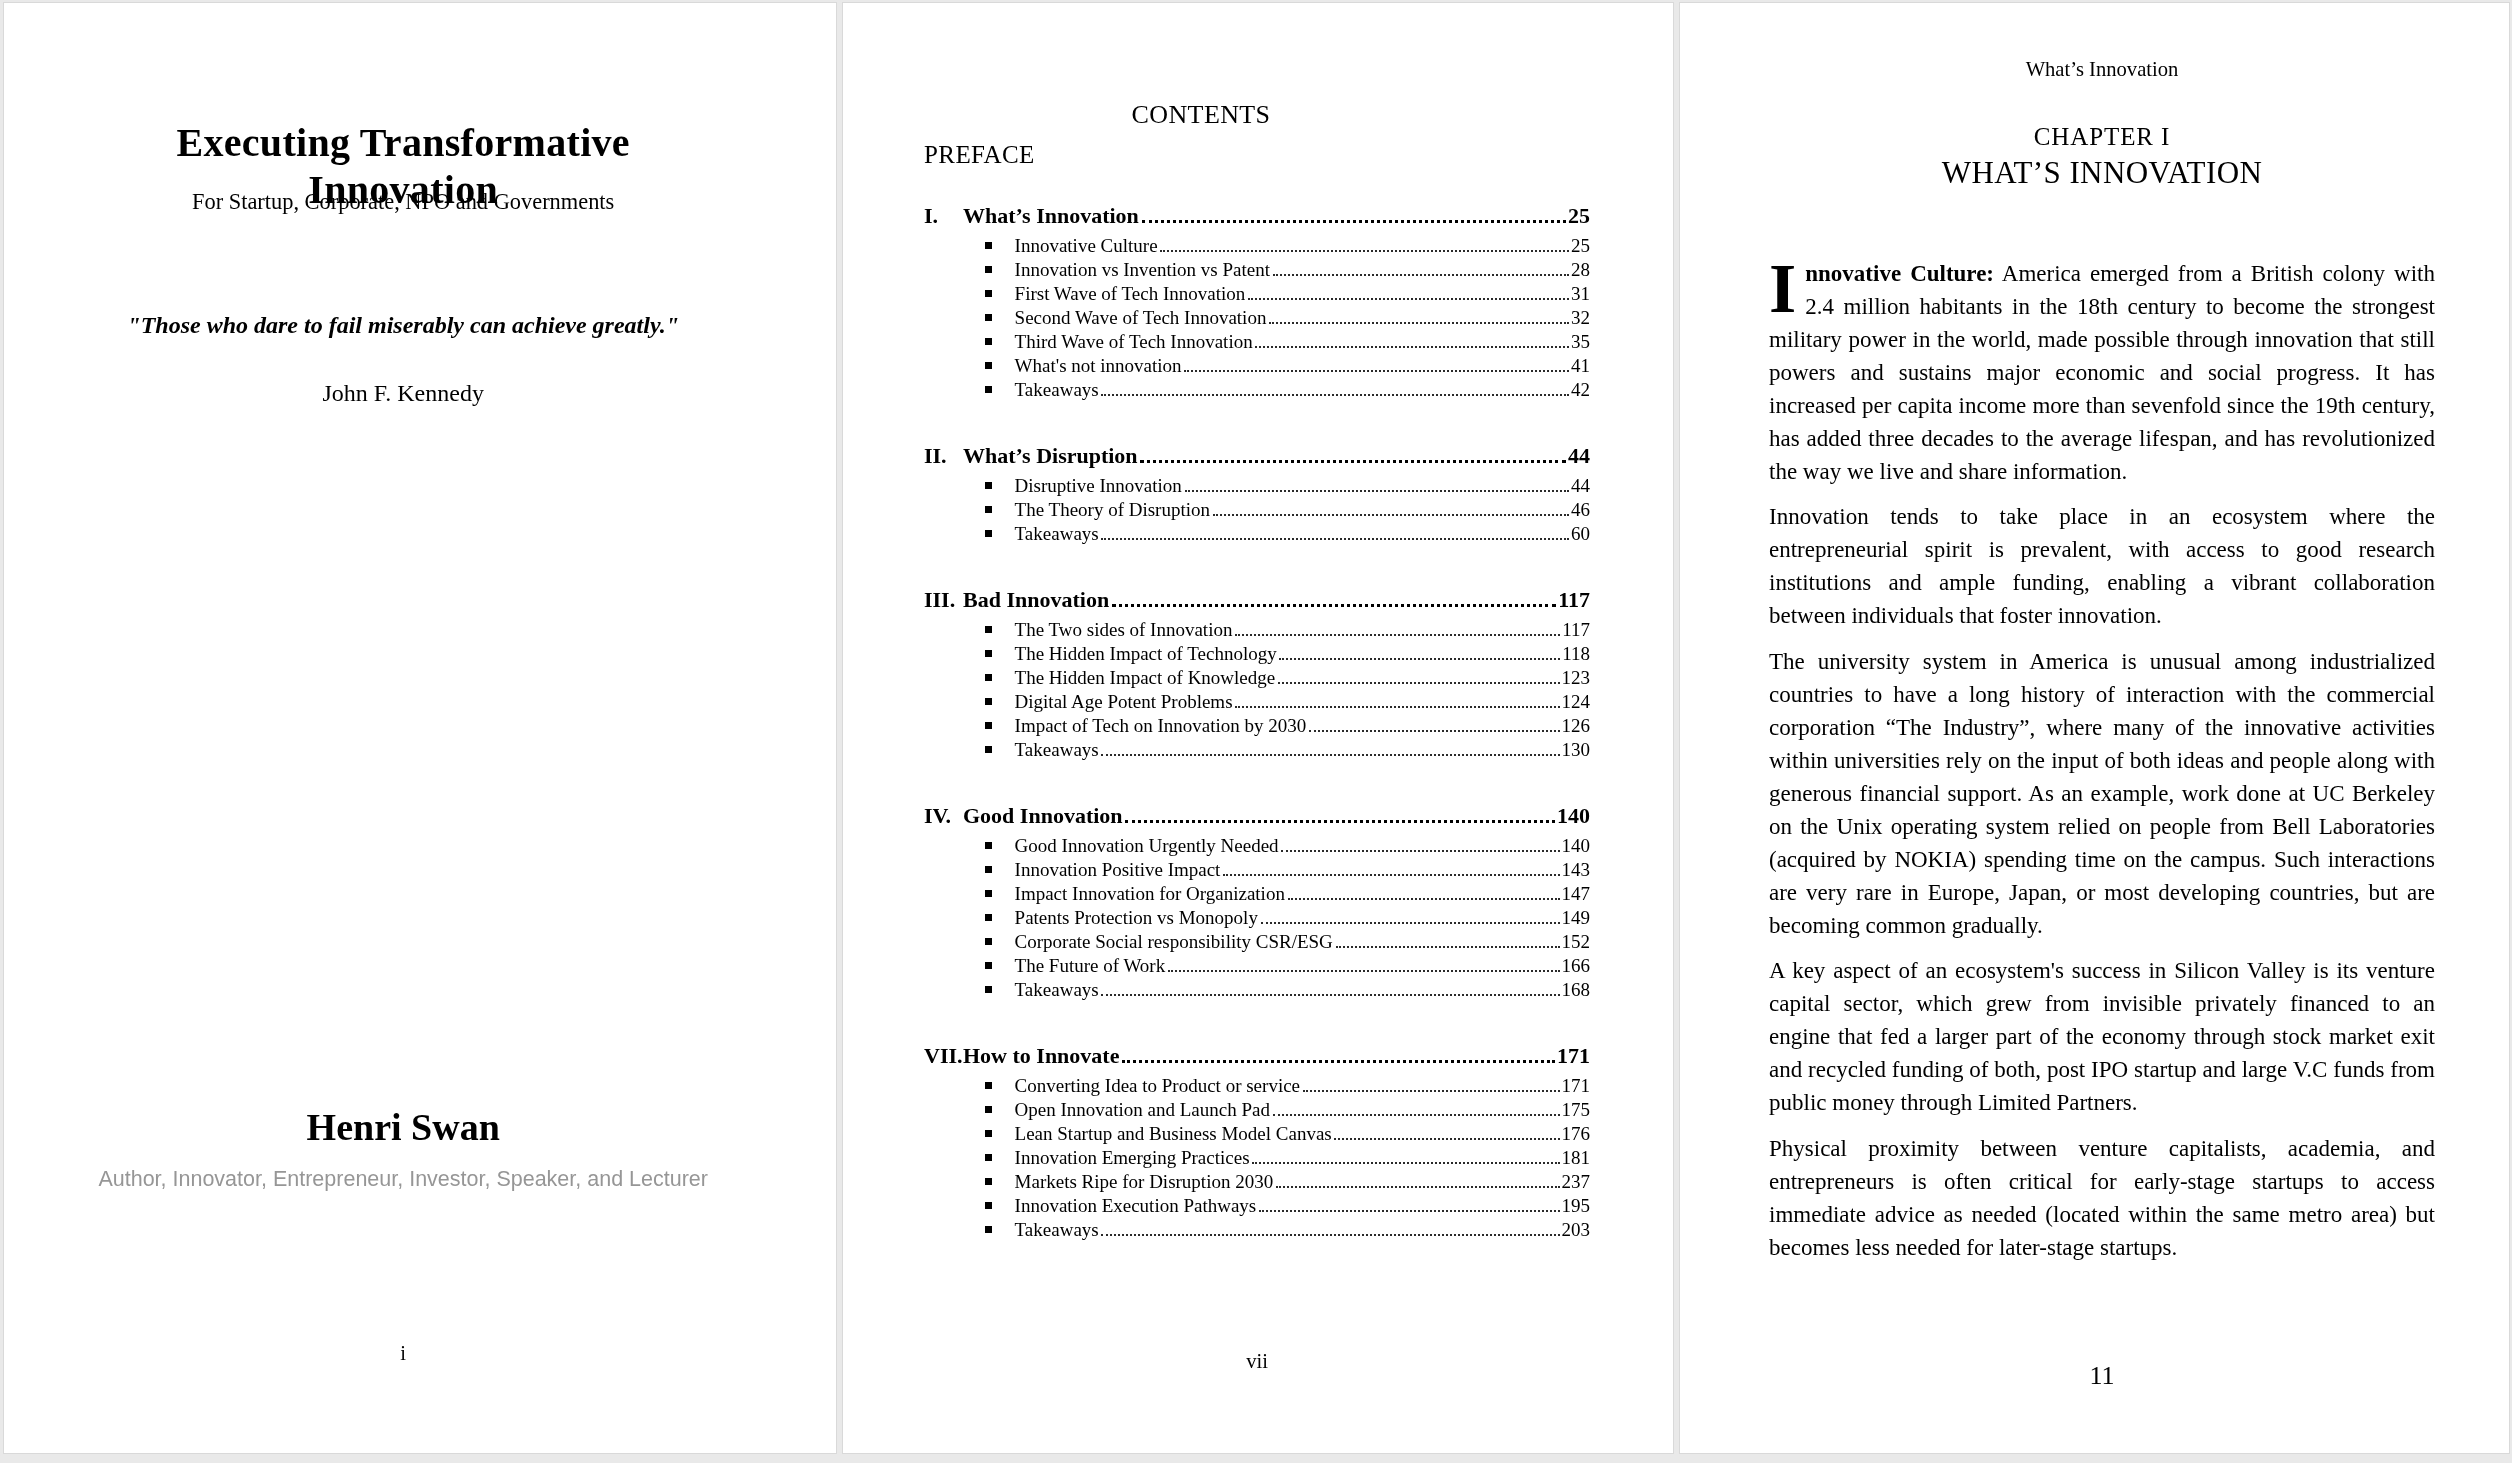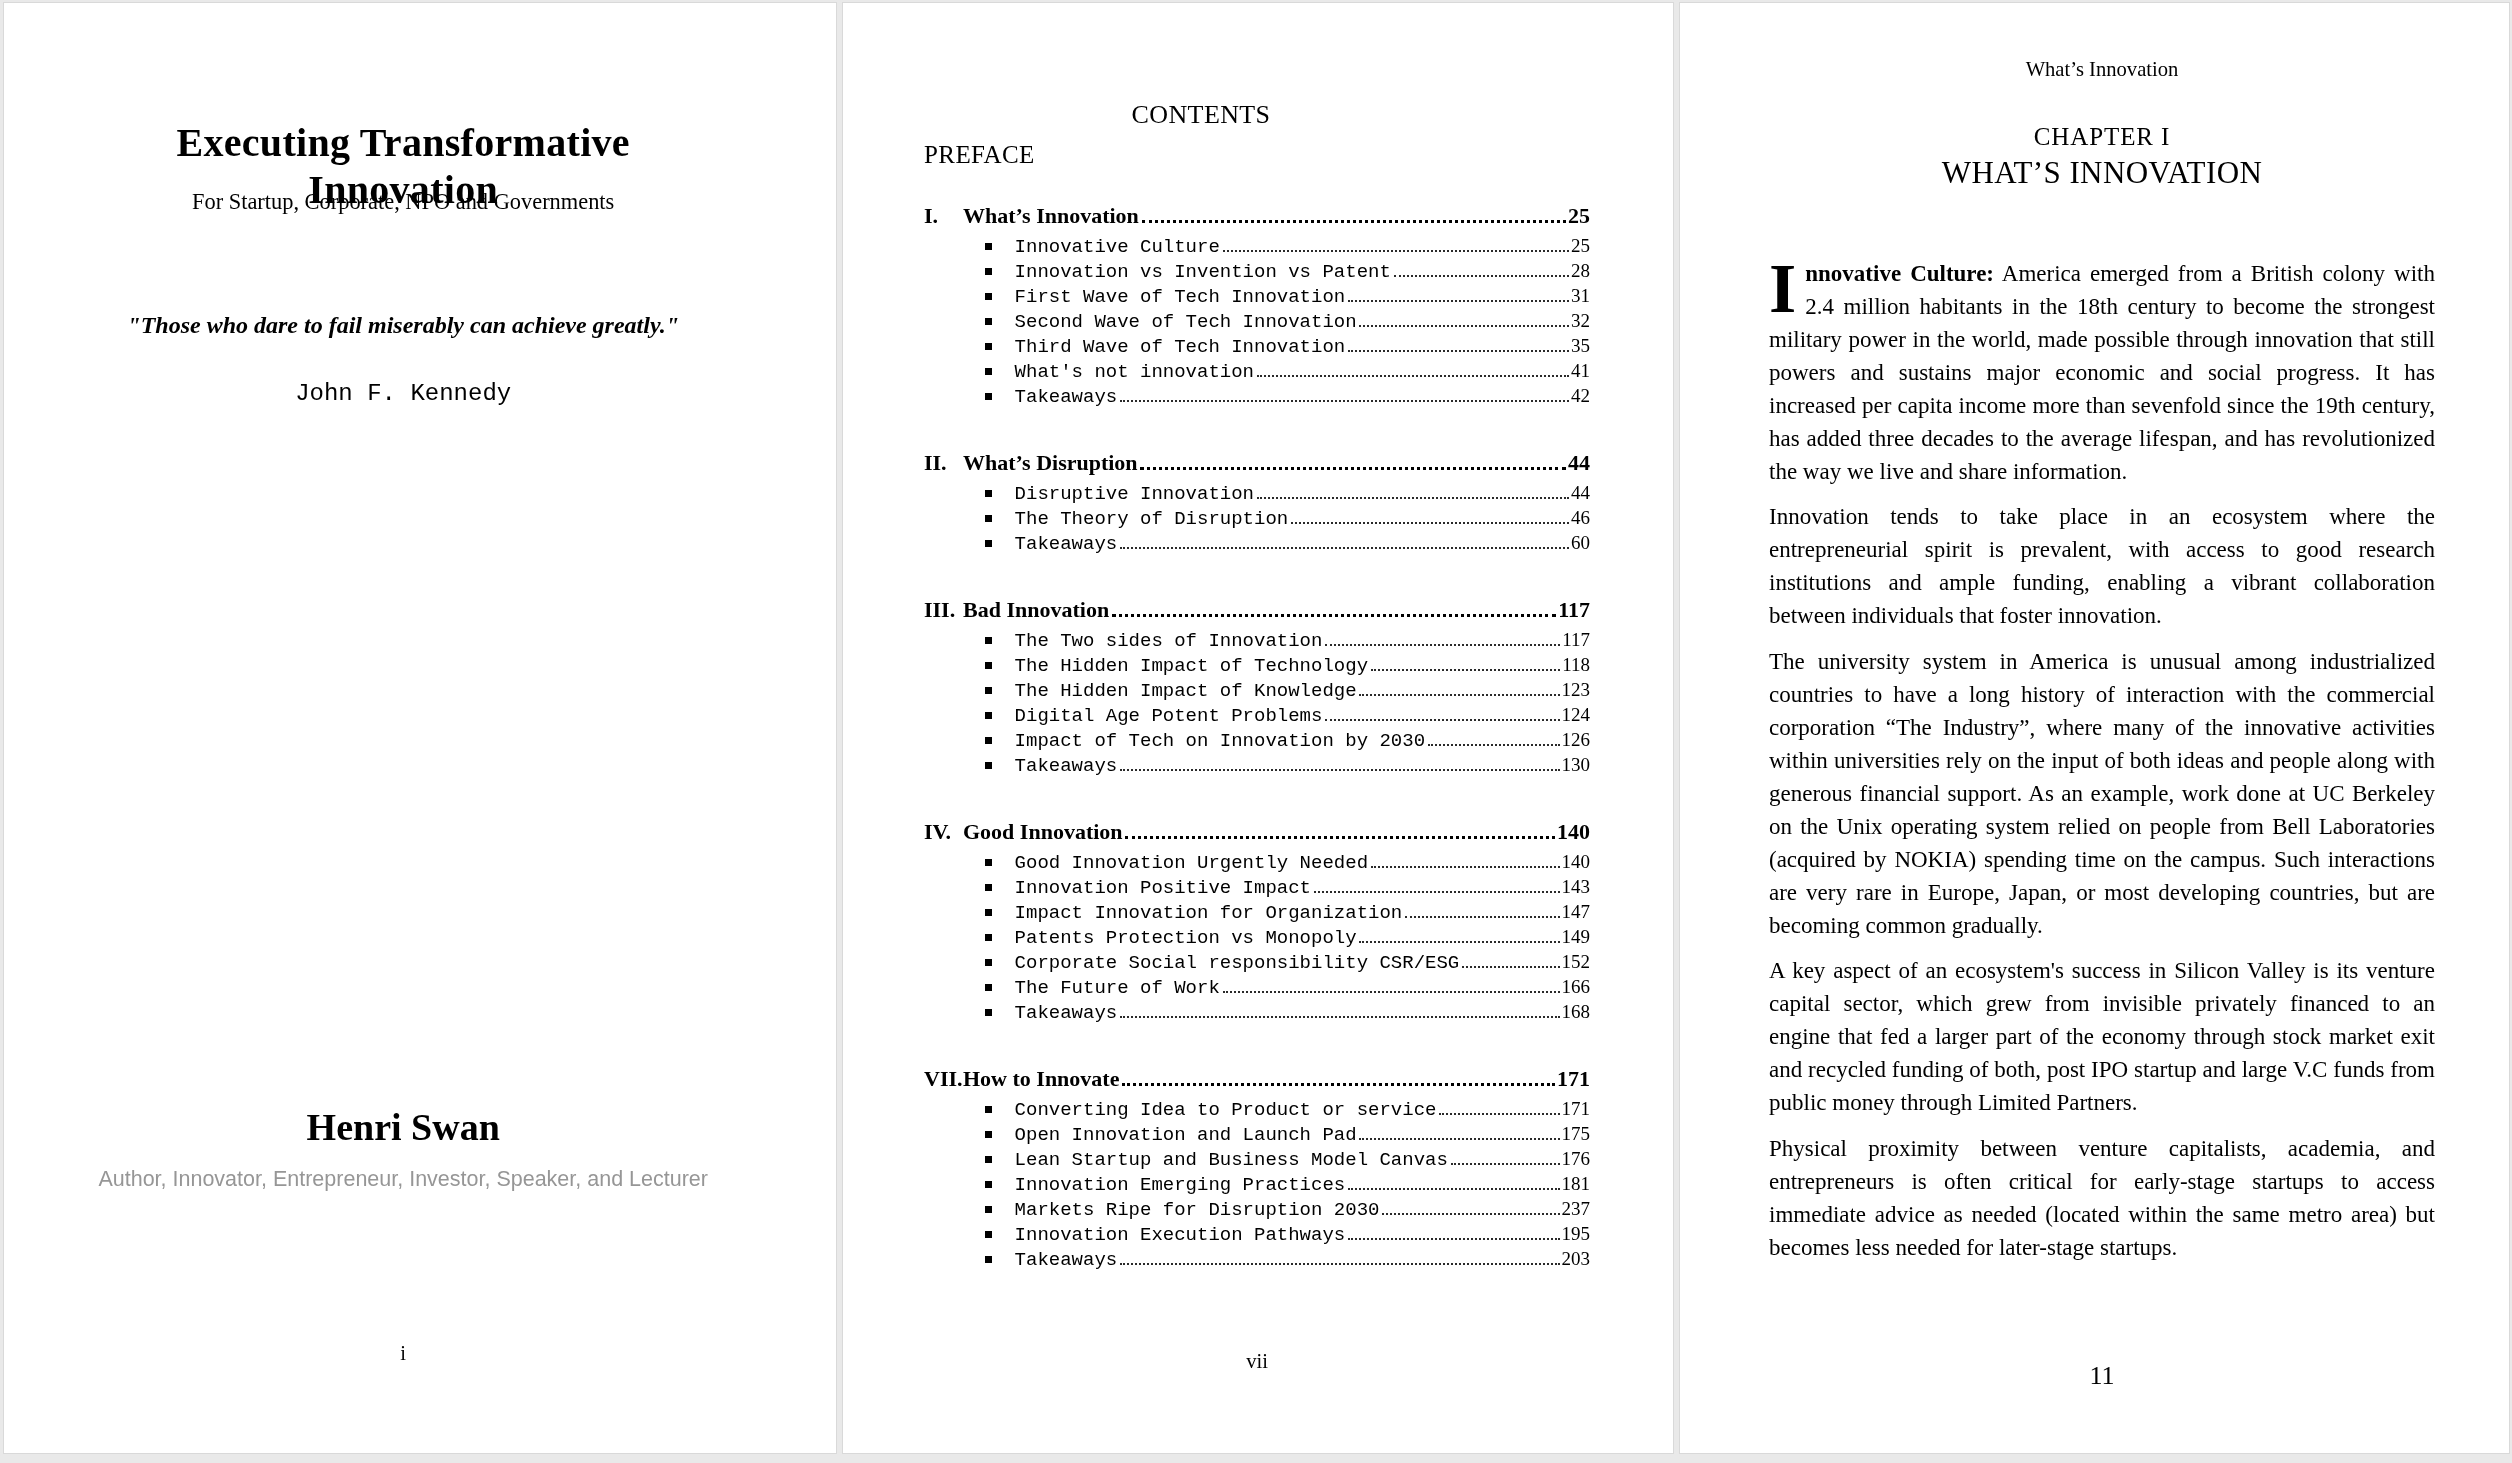--- a/index.html
+++ b/index.html
@@ -14,37 +14,37 @@
   }
   #page-cover{left:2.7px;width:834px;}
   #page-toc{left:842px;width:832px;}
   #page-chapter{left:1679px;width:831px;}
 
   
   .cov{position:absolute;left:75px;width:649px;text-align:center;margin:0;}
   .cover-title{top:116px;font-size:40px;font-weight:700;letter-spacing:0.3px;}
   .cover-subtitle{top:186px;font-size:22.4px;}
   .cover-quote{top:309px;font-size:24px;font-style:italic;font-weight:600;}
-  .cover-attrib{top:377px;font-size:24px;font-family:Liberation Mono, monospace;}
+  .cover-attrib{top:377px;font-size:24px;}
   .cover-author{top:1102px;font-size:38px;font-weight:700;}
   .cover-roles{top:1164px;font-size:21.5px;color:#969696;font-family:"Liberation Sans",sans-serif;}
   .cover-pagenum{top:1339px;font-size:20.6px;}
 
   
   .toc-col{position:absolute;left:81px;top:97px;width:666px;}
   .contents-title{width:554px;text-align:center;font-size:26px;line-height:30px;letter-spacing:0.4px;}
   .preface{font-size:25px;line-height:32px;margin-top:9px;letter-spacing:0.4px;}
   #toc-list{margin-top:27px;}
   .toc-chapter{margin-bottom:36px;}
   .toc-head{display:flex;align-items:baseline;font-weight:700;font-size:22px;line-height:36px;}
   .toc-num{flex:none;width:39px;}
   .toc-title{flex:none;}
   .toc-item{display:flex;align-items:baseline;font-size:19px;line-height:24px;}
   .bullet{flex:none;width:7.2px;height:7.2px;background:#000;margin-left:61px;margin-right:22.4px;align-self:center;}
-  .toc-item-label{flex:none;max-width:465px;font-family:Liberation Mono, monospace;}
+  .toc-item-label{flex:none;max-width:465px;}
   .leader{flex:1 1 auto;min-width:16px;border-bottom:2.2px dotted #2a2a2a;margin:0 1.8px 3.6px 2.7px;}
   .toc-head .leader{border-bottom:3.1px dotted #000;margin-bottom:5.4px;}
   .toc-page,.toc-item-page{flex:none;white-space:nowrap;}
   .toc-pagenum{position:absolute;top:1347px;left:81px;width:666px;text-align:center;font-size:20.6px;}
 
   
   .ch{position:absolute;left:89px;width:666px;text-align:center;margin:0;}
   .running-head{top:55px;font-size:20.6px;}
   .chapter-label{top:120px;font-size:25px;letter-spacing:0.9px;}
   .chapter-title{top:152px;font-size:31px;letter-spacing:0.4px;}

